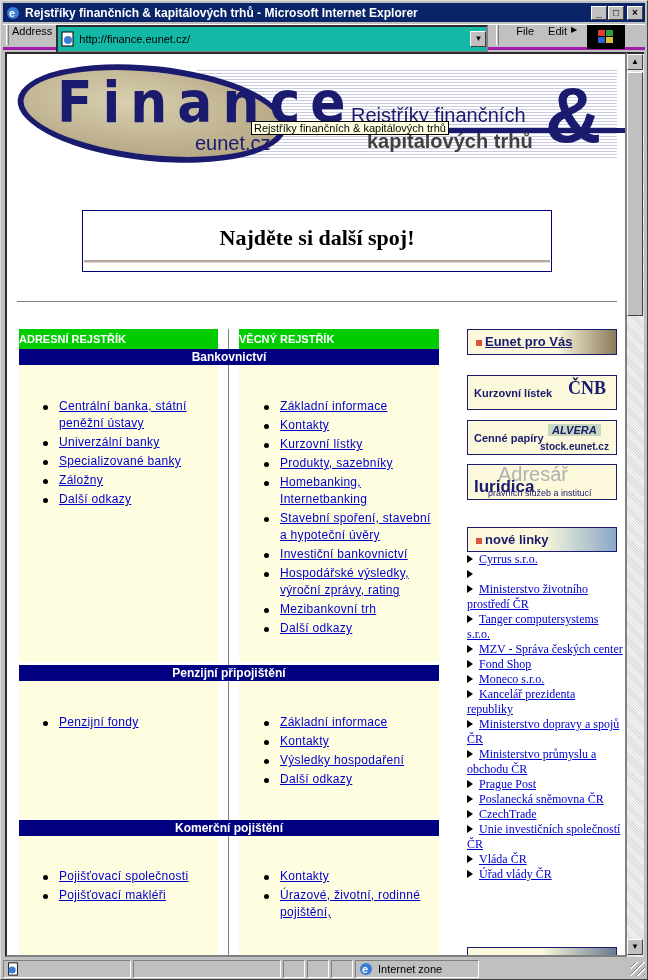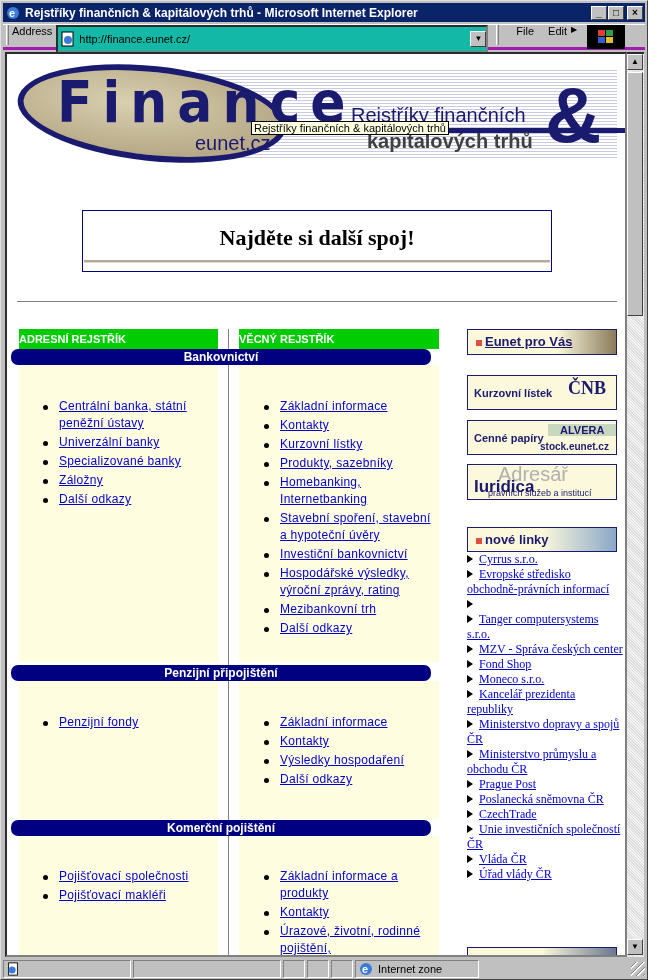--- a/index.html
+++ b/index.html
@@ -45,21 +45,21 @@
   .banner .bar { position: absolute; left: 190px; top: 62px; width: 420px; height: 5px; background: #1a1a6e; }
   .tooltip { position: absolute; left: 244px; top: 67px; background: #ffffe1; border: 1px solid #000; font-size: 11px; padding: 0 2px; white-space: nowrap; z-index: 5; }
 
   .adbox { position: absolute; left: 75px; top: 156px; width: 470px; height: 62px; border: 1px solid #000080; }
   .adbox .adtext { position: absolute; left: 0; top: 14px; width: 100%; text-align: center; font-family: "Liberation Serif", serif; font-size: 22px; font-weight: bold; }
   .adbox .adline { position: absolute; left: 1px; top: 49px; width: 466px; height: 3px; background: #b8a89c; border-bottom: 1px solid #e0d8d0; }
 
   .hr { position: absolute; left: 10px; top: 247px; width: 600px; height: 1px; background: #808080; }
 
   .col-head { position: absolute; top: 275px; height: 20px; background: #00cc00; color: #fff; font-weight: bold; font-size: 11px; line-height: 20px; }
-  .section-bar { position: absolute; left: 4px; width: 420px; height: 16px; background: #000080; color: #fff; font-weight: bold; font-size: 12px; text-align: center; line-height: 16px; border-radius: 7px; }
+  .section-bar { position: absolute; left: 12px; width: 420px; height: 16px; background: #000080; color: #fff; font-weight: bold; font-size: 12px; text-align: center; line-height: 16px; }
   .cell { position: absolute; background: #fffde0; }
   .divider { position: absolute; left: 221px; top: 275px; width: 1px; height: 630px; background: #808080; }
 
   ul.links { list-style: none; position: absolute; }
   ul.links li { position: relative; padding-left: 18px; font-size: 12px; line-height: 17px; margin-bottom: 2px; }
   ul.links li::before { content: ""; position: absolute; left: 2px; top: 7px; width: 5px; height: 5px; border-radius: 50%; background: #000; }
   ul.links a { color: #0000cc; text-decoration: underline; letter-spacing: 0.3px; }
 
   .side-btn { position: absolute; left: 460px; width: 150px; border: 1px solid #1a1a6e; background: #fbf8dc; overflow: hidden; }
   .side-btn .lbl { position: absolute; font-weight: bold; color: #1a1a6e; }
@@ -172,50 +172,49 @@
     </ul>
 
     <div class="section-bar" style="top:766px;">Komerční pojištění</div>
     <div class="cell" style="left:12px;top:782px;width:199px;height:130px;"></div>
     <div class="cell" style="left:232px;top:782px;width:200px;height:130px;"></div>
     <ul class="links" style="left:34px;top:814px;width:170px;">
       <li><a>Pojišťovací společnosti</a></li>
       <li><a>Pojišťovací makléři</a></li>
     </ul>
     <ul class="links" style="left:255px;top:814px;width:170px;">
-      <li><a>Základní informace a produkty</a></li>
       <li><a>Kontakty</a></li>
       <li><a>Úrazové, životní, rodinné pojištění,</a></li>
     </ul>
 
     <div class="side-btn" style="top:275px;height:26px;background:linear-gradient(90deg,#fbf8dc 60%,#8a7a5a);">
       <span class="lbl" style="left:8px;top:4px;font-size:13px;"><span class="sq"></span><span style="text-decoration:underline;">Eunet pro Vás</span></span>
     </div>
     <div class="side-btn" style="top:321px;height:35px;">
       <span class="lbl" style="left:6px;top:11px;font-size:11px;">Kurzovní lístek</span>
       <span class="lbl" style="left:100px;top:2px;font-size:18px;font-family:'Liberation Serif',serif;">ČNB</span>
     </div>
     <div class="side-btn" style="top:366px;height:35px;">
       <span class="lbl" style="left:6px;top:11px;font-size:11px;">Cenné papíry</span>
-      <span class="lbl" style="left:80px;top:3px;font-size:11px;background:#c8d8c0;padding:0 12px;">ALVERA</span>
+      <span class="lbl" style="left:80px;top:3px;font-size:11px;font-style:italic;background:#c8d8c0;padding:0 4px;">ALVERA</span>
       <span class="lbl" style="left:72px;top:20px;font-size:10px;">stock.eunet.cz</span>
     </div>
     <div class="side-btn" style="top:410px;height:36px;">
       <span class="lbl" style="left:30px;top:-2px;font-size:20px;color:#b0b0b0;font-weight:normal;">Adresář</span>
       <span class="lbl" style="left:6px;top:12px;font-size:17px;">Iuridica</span>
       <span class="lbl" style="left:20px;top:23px;font-size:9px;font-weight:normal;">právních služeb a institucí</span>
     </div>
 
     <div class="side-btn" style="top:473px;height:25px;background:linear-gradient(90deg,#fbf8dc 50%,#8aa8c8);">
       <span class="lbl" style="left:8px;top:4px;font-size:13px;"><span class="sq"></span><span>nové linky</span></span>
     </div>
     <ul class="newlinks">
       <li><span class="arrow"></span><a>Cyrrus s.r.o.</a></li>
-      <li><span class="arrow"></span><a>Evropské středisko obchodně-právních informací</a></li>
       <li><span class="arrow"></span></li>
+      <li><span class="arrow"></span><a>Ministerstvo životního prostředí ČR</a></li>
       <li><span class="arrow"></span><a>Tanger computersystems s.r.o.</a></li>
       <li><span class="arrow"></span><a>MZV - Správa českých center</a></li>
       <li><span class="arrow"></span><a>Fond Shop</a></li>
       <li><span class="arrow"></span><a>Moneco s.r.o.</a></li>
       <li><span class="arrow"></span><a>Kancelář prezidenta republiky</a></li>
       <li><span class="arrow"></span><a>Ministerstvo dopravy a spojů ČR</a></li>
       <li><span class="arrow"></span><a>Ministerstvo průmyslu a obchodu ČR</a></li>
       <li><span class="arrow"></span><a>Prague Post</a></li>
       <li><span class="arrow"></span><a>Poslanecká sněmovna ČR</a></li>
       <li><span class="arrow"></span><a>CzechTrade</a></li>

